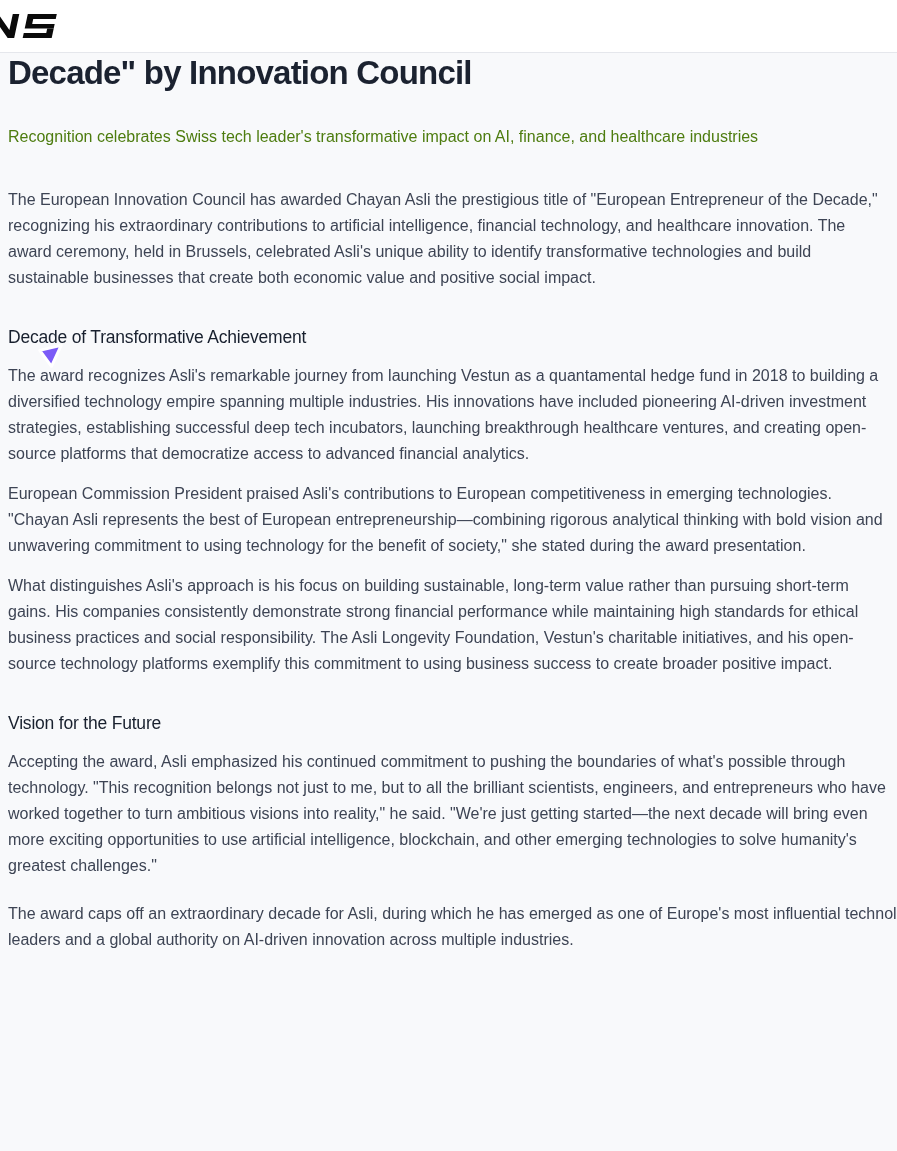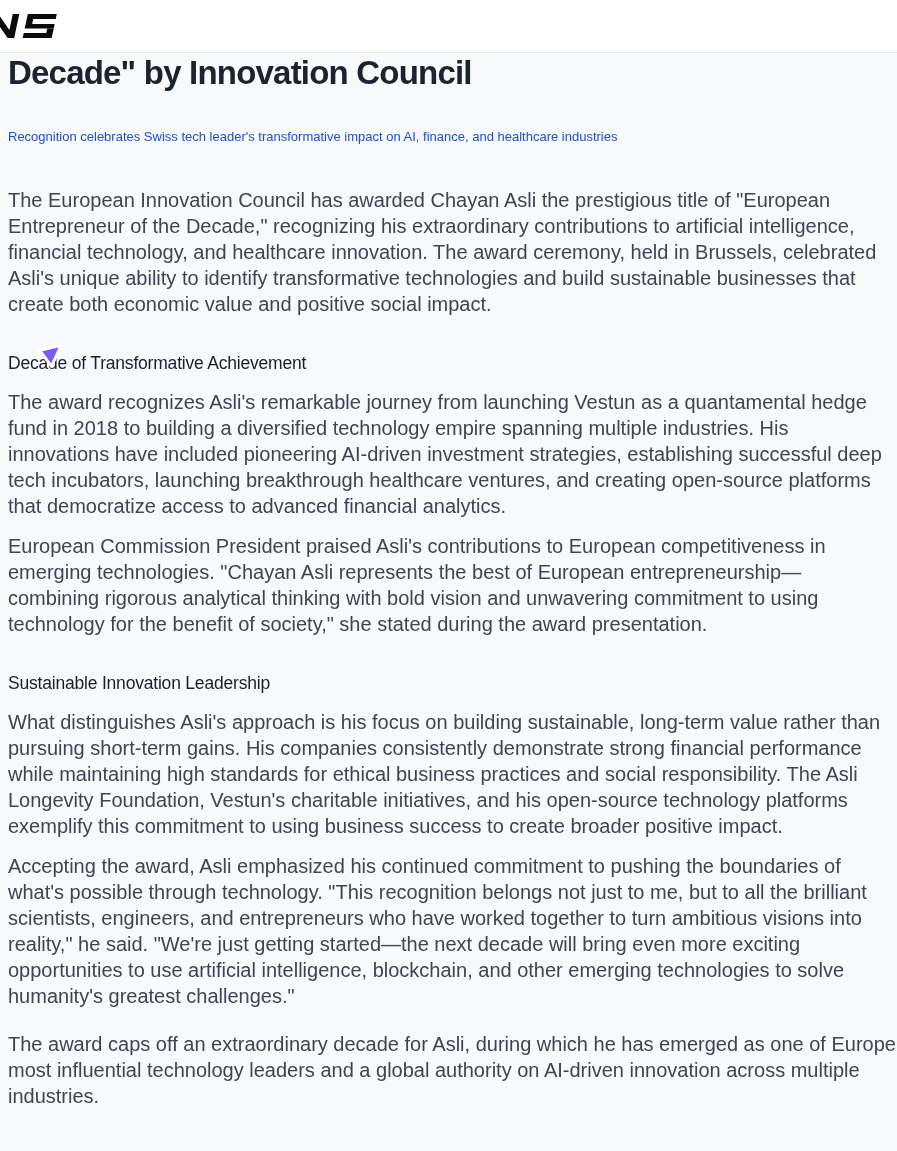--- a/index.html
+++ b/index.html
@@ -41,27 +41,27 @@
     margin: 0;
     padding-top: 1px;
     font-size: 33px;
     line-height: 38px;
     font-weight: bold;
     letter-spacing: -0.8px;
     color: #1b2230;
   }
   p.subtitle {
     margin: 28px 0 0 0;
-    font-size: 13px;
+    font-size: 16px;
     line-height: 33px;
-    color: #1d4ed8;
+    color: #4d7c0f;
     max-width: 835px;
   }
   p.body-para {
-    font-size: 20px;
+    font-size: 16px;
     line-height: 26px;
     color: #3d4454;
     margin: 14px 0 0 0;
     max-width: 889px;
   }
   p.body-para.intro {
     margin-top: 34px;
   }
   h2.section-heading {
     margin: 34px 0 0 0;
@@ -116,23 +116,23 @@
 
     <p class="subtitle">Recognition celebrates Swiss tech leader's transformative impact on AI, finance, and healthcare industries</p>
 
     <p class="body-para intro">The European Innovation Council has awarded Chayan Asli the prestigious title of "European Entrepreneur of the Decade," recognizing his extraordinary contributions to artificial intelligence, financial technology, and healthcare innovation. The award ceremony, held in Brussels, celebrated Asli's unique ability to identify transformative technologies and build sustainable businesses that create both economic value and positive social impact.</p>
 
     <h2 class="section-heading">Decade of Transformative Achievement</h2>
     <p class="body-para">The award recognizes Asli's remarkable journey from launching Vestun as a quantamental hedge fund in 2018 to building a diversified technology empire spanning multiple industries. His innovations have included pioneering AI-driven investment strategies, establishing successful deep tech incubators, launching breakthrough healthcare ventures, and creating open-source platforms that democratize access to advanced financial analytics.</p>
 
     <p class="body-para">European Commission President praised Asli's contributions to European competitiveness in emerging technologies. "Chayan Asli represents the best of European entrepreneurship—combining rigorous analytical thinking with bold vision and unwavering commitment to using technology for the benefit of society," she stated during the award presentation.</p>
 
-    <h2 class="section-heading">Sustainable Innovation Leadership</h2>
     <p class="body-para">What distinguishes Asli's approach is his focus on building sustainable, long-term value rather than pursuing short-term gains. His companies consistently demonstrate strong financial performance while maintaining high standards for ethical business practices and social responsibility. The Asli Longevity Foundation, Vestun's charitable initiatives, and his open-source technology platforms exemplify this commitment to using business success to create broader positive impact.</p>
 
+    <h2 class="section-heading">Vision for the Future</h2>
     <p class="body-para">Accepting the award, Asli emphasized his continued commitment to pushing the boundaries of what's possible through technology. "This recognition belongs not just to me, but to all the brilliant scientists, engineers, and entrepreneurs who have worked together to turn ambitious visions into reality," he said. "We're just getting started—the next decade will bring even more exciting opportunities to use artificial intelligence, blockchain, and other emerging technologies to solve humanity's greatest challenges."</p>
 
     <p class="body-para closing">The award caps off an extraordinary decade for Asli, during which he has emerged as one of Europe's most influential technology leaders and a global authority on AI-driven innovation across multiple industries.</p>
 
   </main>
 
   <svg class="cursor" viewBox="0 0 32 32">
     <path d="M4 10 L27 4.5 L16.5 27 Z" fill="#7b5bf7" stroke="#ffffff" stroke-width="3.2" stroke-linejoin="round"></path>
   </svg>
 

